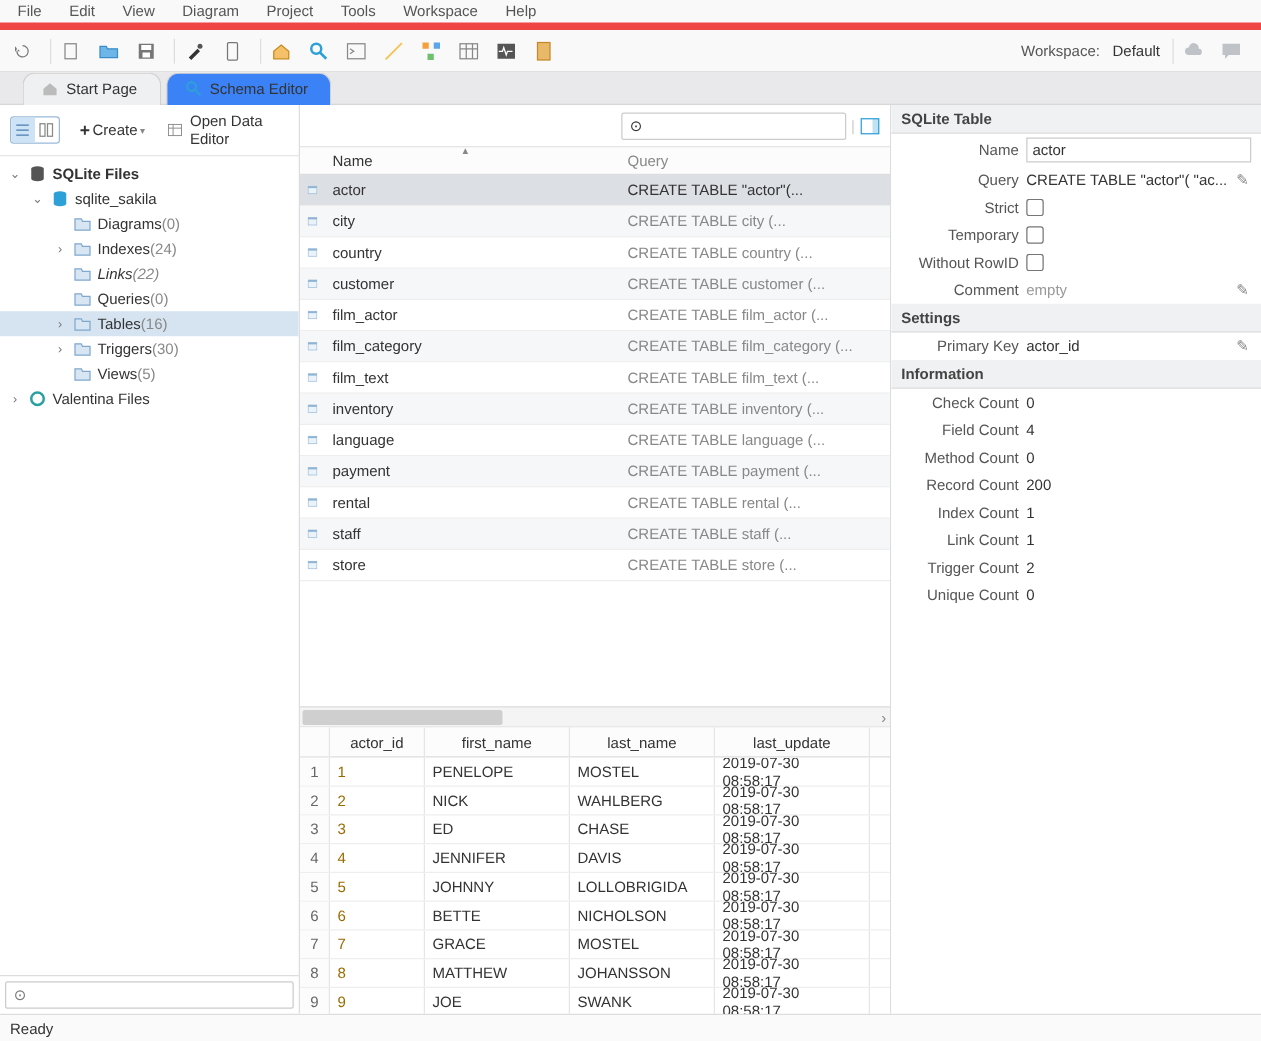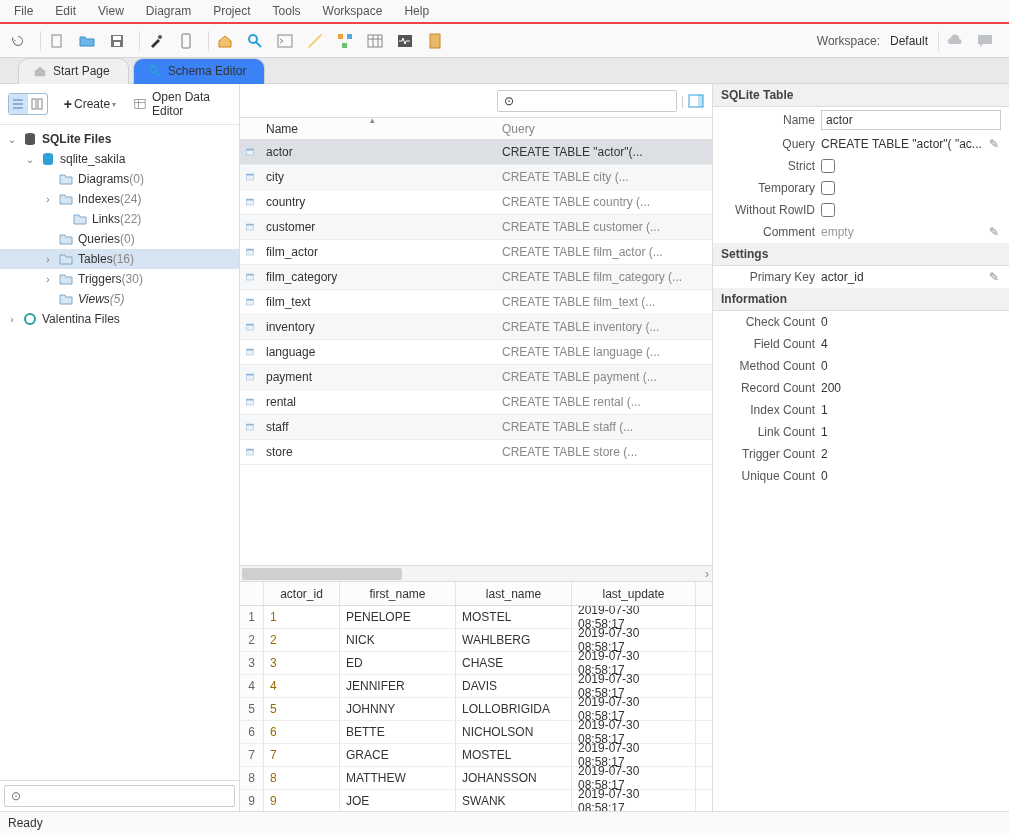--- a/index.html
+++ b/index.html
@@ -1,18 +1,18 @@
 <!DOCTYPE html>
 <html><head>
 <meta charset="utf-8">
 <style>
 *{box-sizing:border-box;margin:0;padding:0;font-family:"Segoe UI",Tahoma,sans-serif;font-size:12px;color:#333}
 html,body{width:1009px;height:833px;overflow:hidden;background:#fff}
 .app{display:flex;flex-direction:column;height:100%}
-.menubar{display:flex;gap:2px;padding:2px 4px;background:#f9f9fa;border-bottom:2px solid #ef4444;height:24px;align-items:center}
+.menubar{display:flex;gap:2px;padding:2px 4px;background:#f9f9fa;border-bottom:6px solid #ef4444;height:24px;align-items:center}
 .menubar span{padding:3px 10px;color:#555;cursor:default}
 .toolbar{display:flex;align-items:center;padding:4px 6px;background:#f9f9fa;border-bottom:1px solid #d8d8d8;height:34px;position:relative}
 .toolbar .tb-icon{width:24px;height:24px;margin-right:6px;display:flex;align-items:center;justify-content:center;cursor:pointer}
 .toolbar .sep{width:1px;height:20px;background:#ddd;margin:0 4px}
 .workspace-lbl{margin-left:auto;color:#555;padding-right:4px}
 .tabs{display:flex;align-items:flex-end;background:#e9e9ec;height:26px;padding:0 10px 0 18px;border-bottom:1px solid #d8d8d8;position:relative}
 .tab{display:flex;align-items:center;gap:6px;padding:4px 18px 5px 14px;border:1px solid #d0d0d0;border-bottom:none;border-radius:10px 10px 0 0;background:#eef0f2;color:#666;margin-right:4px;height:26px;position:relative;top:1px}
 .tab.active{background:#3b82f6;color:#222;z-index:2}
 .content{display:flex;flex:1;min-height:0}
 .sidebar{width:240px;border-right:1px solid #ddd;display:flex;flex-direction:column;background:#fff}
@@ -266,21 +266,21 @@
           <div class="tree-row" style="padding-left: 42px;">
             <span class="exp">›</span>
             <span class="ticon">
               <svg width="14" height="14">
                 <path d="M1 3h5l1 2h6v7H1z" fill="#d8e6f3" stroke="#7fa8cc"></path>
               </svg>
             </span>
             <span>Indexes</span>
             <span class="cnt">(24)</span>
           </div>
-          <div class="tree-row" style="padding-left: 56px;">
+          <div class="tree-row" style="padding-left: 42px; font-style: italic;">
             <span class="exp"></span>
             <span class="ticon">
               <svg width="14" height="14">
                 <path d="M1 3h5l1 2h6v7H1z" fill="#d8e6f3" stroke="#7fa8cc"></path>
               </svg>
             </span>
             <span>Links</span>
             <span class="cnt">(22)</span>
           </div>
           <div class="tree-row" style="padding-left: 42px;">
@@ -306,21 +306,21 @@
           <div class="tree-row" style="padding-left: 42px;">
             <span class="exp">›</span>
             <span class="ticon">
               <svg width="14" height="14">
                 <path d="M1 3h5l1 2h6v7H1z" fill="#d8e6f3" stroke="#7fa8cc"></path>
               </svg>
             </span>
             <span>Triggers</span>
             <span class="cnt">(30)</span>
           </div>
-          <div class="tree-row" style="padding-left: 42px; font-style: italic;">
+          <div class="tree-row" style="padding-left: 42px;">
             <span class="exp"></span>
             <span class="ticon">
               <svg width="14" height="14">
                 <path d="M1 3h5l1 2h6v7H1z" fill="#d8e6f3" stroke="#7fa8cc"></path>
               </svg>
             </span>
             <span>Views</span>
             <span class="cnt">(5)</span>
           </div>
           <div class="tree-row" style="padding-left: 6px;">

